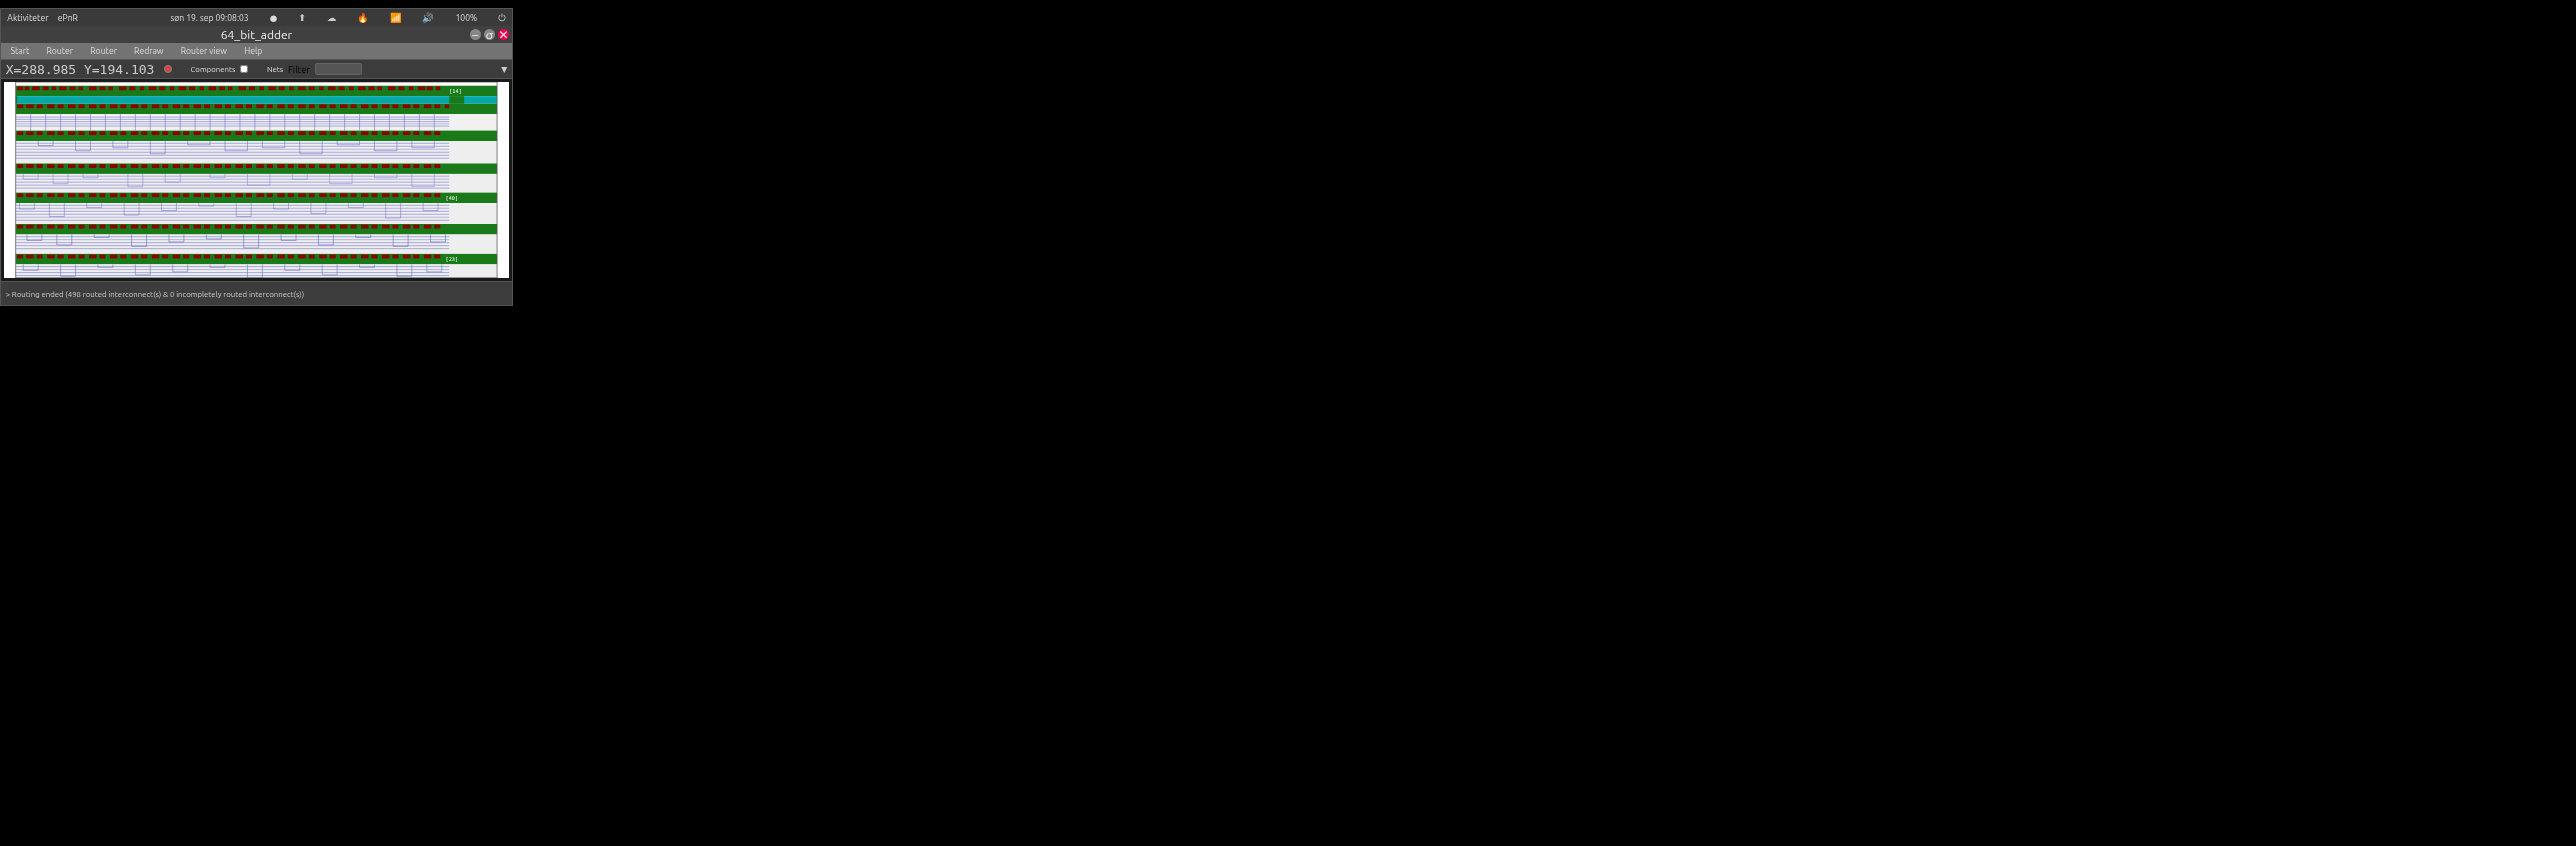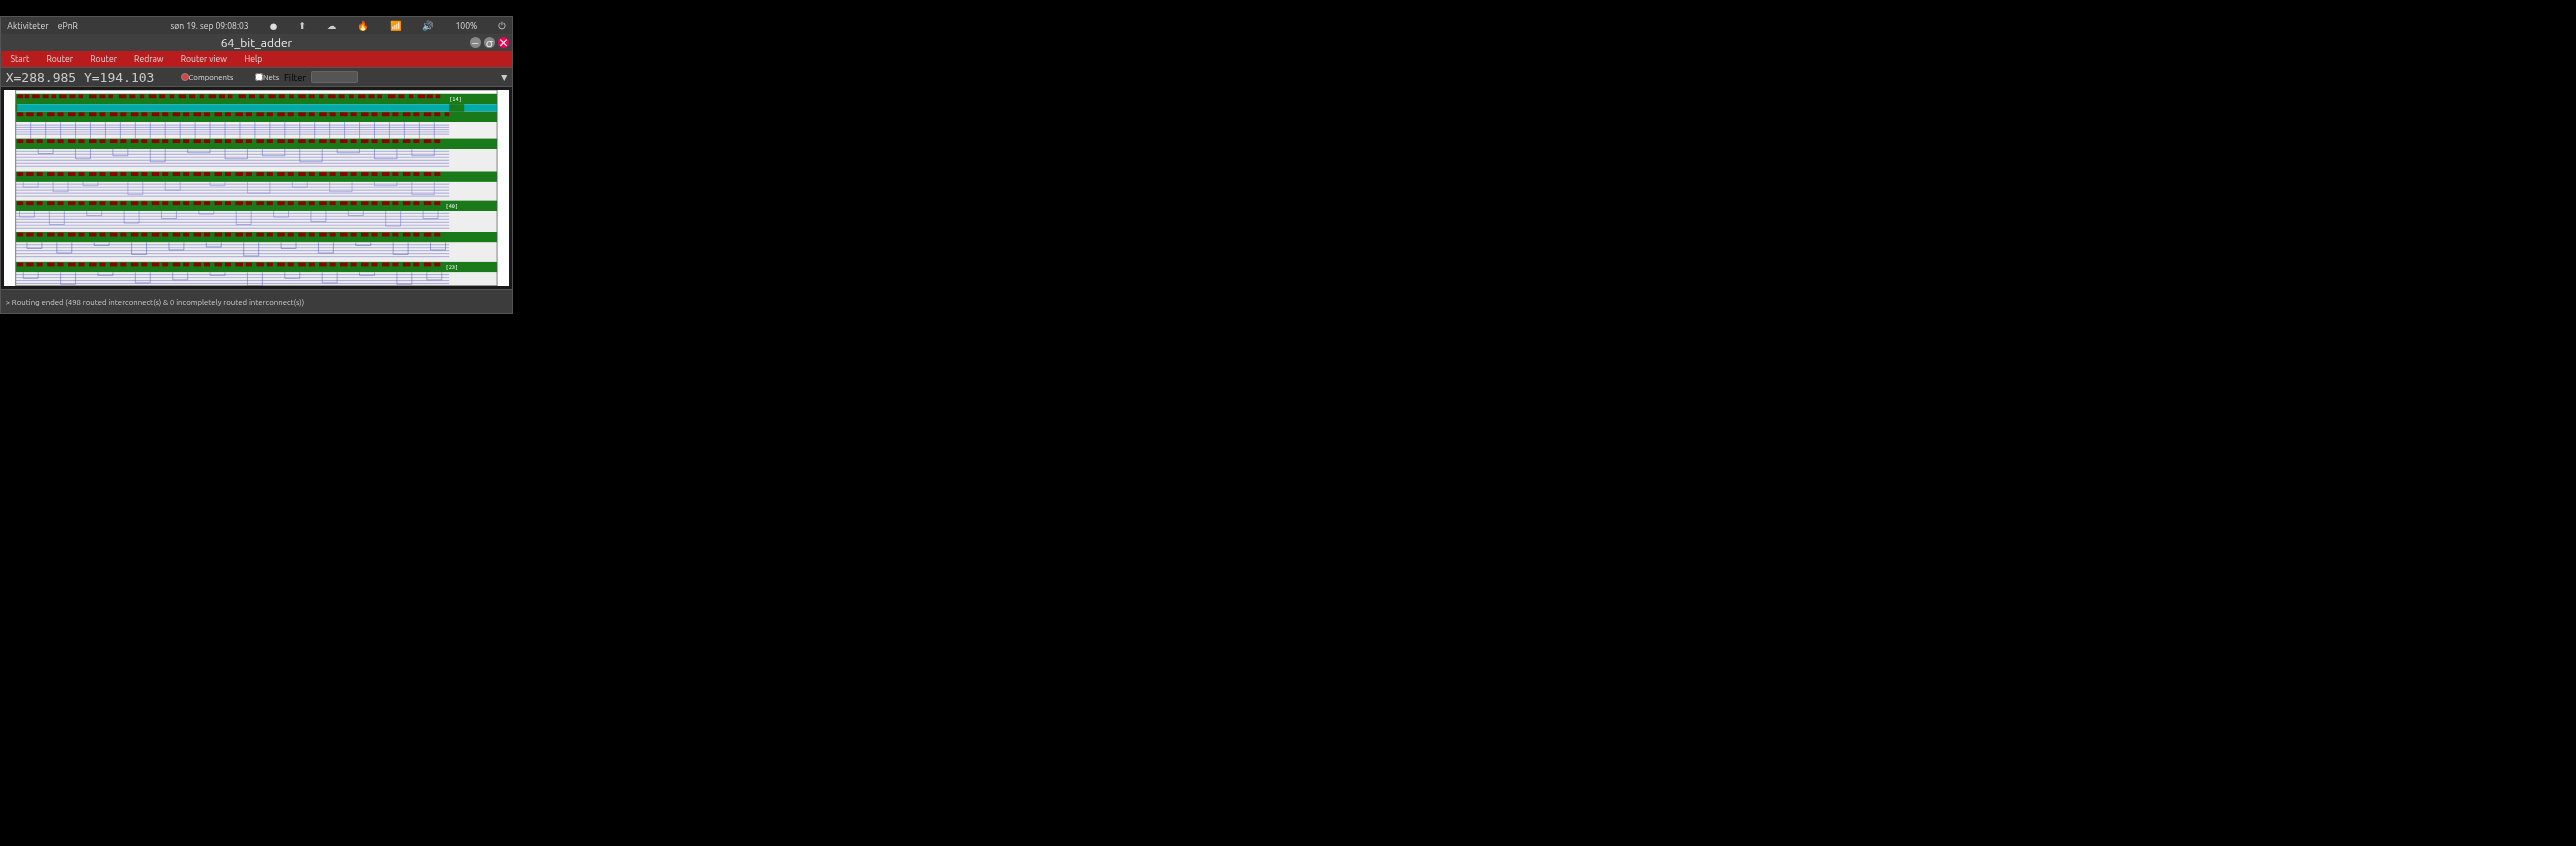--- a/index.html
+++ b/index.html
@@ -8,21 +8,21 @@
       height: 847px;
       background: #000;
       font-family: 'Ubuntu', 'DejaVu Sans', sans-serif;
       font-size: 9.4px;
       overflow: hidden;
     }
 
     
     #app-window {
       position: absolute;
-      top: 16px; left: 0;
+      top: 8px; left: 0;
       width: 513px;
       height: 298px;
       background: #2e2e2e;
       border: 0.8px solid #555;
       display: flex;
       flex-direction: column;
     }
 
     
     #system-bar {
@@ -82,21 +82,21 @@
       font-size: 7px;
       cursor: pointer;
     }
     .btn-min { background: #888; color: #333; }
     .btn-max { background: #888; color: #333; }
     .btn-close { background: #e05; color: #fff; }
 
     
     #menu-bar {
       height: 17px;
-      background: #b91c1c;
+      background: #737373;
       display: flex;
       align-items: center;
       padding: 0 4.7px;
       gap: 7.8px;
       flex-shrink: 0;
       border-bottom: 0.8px solid #555;
     }
     .menu-item {
       color: #ddd;
       font-size: 8.6px;
@@ -123,25 +123,24 @@
     }
     .filter-section {
       display: flex;
       align-items: center;
       gap: 4.7px;
       margin-left: 3.1px;
     }
     .radio-label {
       display: flex;
       align-items: flex-start;
-      gap: 0;
+      gap: 19px;
       color: #ddd;
       font-size: 7.8px;
       cursor: pointer;
-      margin-left: 17px;
     }
     .radio-dot {
       width: 7.8px;
       height: 7.8px;
       border-radius: 50%;
       border: 0.8px solid #888;
       background: #e04040;
       display: inline-block;
     }
     .filter-input {

